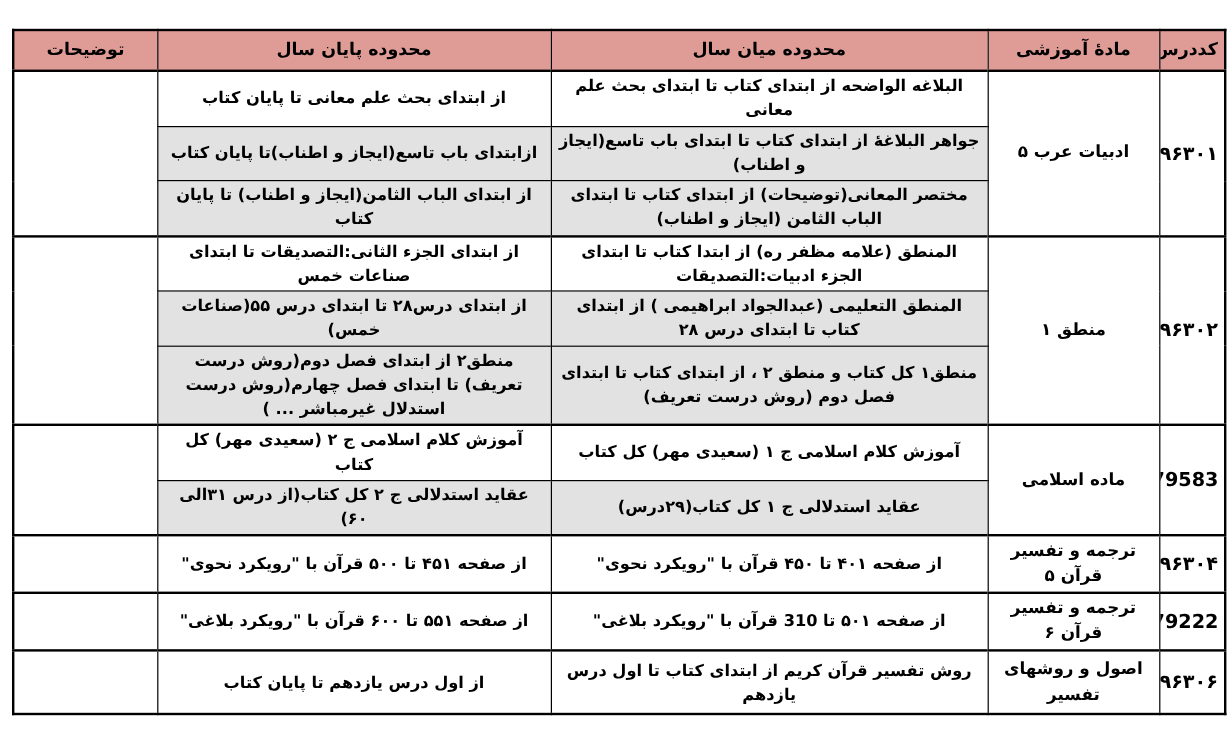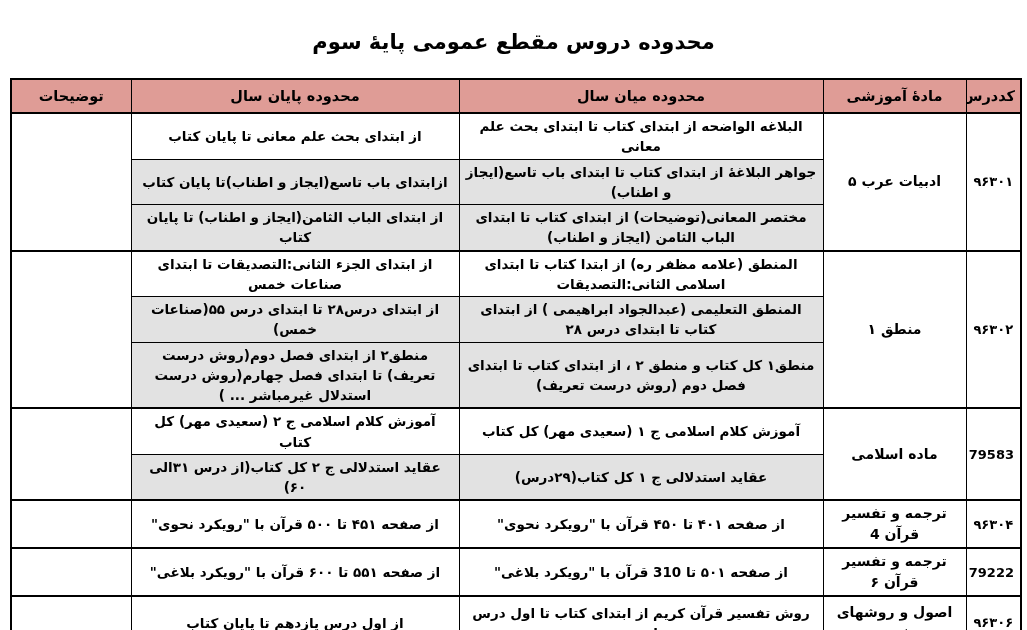--- a/index.html
+++ b/index.html
@@ -47,29 +47,28 @@
     height: 34px;
     border-bottom: 2px solid #000;
   }
   tbody td {
     font-size: 13.5px;
     line-height: 1.5;
     background: #fff;
   }
   tbody td.shaded { background: var(--shade-bg, #e2e2e2); }
   tr.group-start td { border-top: 2px solid #000; }
-  td.code-cell { font-size: 13px; }
+  td.code-cell { font-size: 16px; }
   td.subject-cell { font-size: 14px; }
 </style>
 </head>
 <body>
 
 <div class="page">
 
-  <div class="title">محدوده دروس مقطع عمومی پایهٔ سوم</div>
 
   <table class="courses">
     <colgroup>
       <col class="c-code">
       <col class="c-subject">
       <col class="c-mid">
       <col class="c-end">
       <col class="c-notes">
     </colgroup>
     <thead>
@@ -93,21 +92,21 @@
           <td class="midyear-cell shaded">جواهر البلاغهٔ از ابتدای کتاب تا ابتدای باب تاسع(ایجاز و اطناب)</td>
           <td class="endyear-cell shaded">ازابتدای باب تاسع(ایجاز و اطناب)تا پایان کتاب</td>
         </tr>
         <tr style="height: 44px;">
           <td class="midyear-cell shaded">مختصر المعانی(توضیحات) از ابتدای کتاب تا ابتدای الباب الثامن (ایجاز و اطناب)</td>
           <td class="endyear-cell shaded">از ابتدای الباب الثامن(ایجاز و اطناب) تا پایان کتاب</td>
         </tr>
         <tr class="group-start" style="height: 34px;">
           <td class="code-cell" rowspan="3">۹۶۳۰۲</td>
           <td class="subject-cell" rowspan="3">منطق ۱</td>
-          <td class="midyear-cell">المنطق (علامه مظفر ره) از ابتدا کتاب تا ابتدای اسلامی الثانی:التصدیقات</td>
+          <td class="midyear-cell">المنطق (علامه مظفر ره) از ابتدا کتاب تا ابتدای الجزء ادبیات:التصدیقات</td>
           <td class="endyear-cell">از ابتدای الجزء الثانی:التصدیقات تا ابتدای صناعات خمس</td>
           <td class="notes-cell" rowspan="3"></td>
         </tr>
         <tr style="height: 39px;">
           <td class="midyear-cell shaded">المنطق التعلیمی  (عبدالجواد ابراهیمی )  از ابتدای کتاب تا ابتدای درس ۲۸</td>
           <td class="endyear-cell shaded">از ابتدای درس۲۸ تا ابتدای درس ۵۵(صناعات خمس)</td>
         </tr>
         <tr style="height: 51px; padding-left: 35px;">
           <td class="midyear-cell shaded">منطق۱ کل کتاب و منطق ۲ ، از ابتدای کتاب تا ابتدای فصل دوم (روش درست تعریف)</td>
           <td class="endyear-cell shaded">منطق۲ از ابتدای فصل دوم(روش درست تعریف) تا ابتدای فصل چهارم(روش درست استدلال غیرمباشر ... )</td>
@@ -118,21 +117,21 @@
           <td class="midyear-cell">آموزش کلام اسلامی ج ۱ (سعیدی مهر)  کل کتاب</td>
           <td class="endyear-cell">آموزش کلام اسلامی ج ۲ (سعیدی مهر)  کل کتاب</td>
           <td class="notes-cell" rowspan="2"></td>
         </tr>
         <tr style="height: 32px;">
           <td class="midyear-cell shaded">عقاید استدلالی ج ۱ کل کتاب(۲۹درس)</td>
           <td class="endyear-cell shaded">عقاید استدلالی ج ۲ کل کتاب(از درس ۳۱الی ۶۰)</td>
         </tr>
         <tr class="group-start" style="height: 32px;">
           <td class="code-cell">۹۶۳۰۴</td>
-          <td class="subject-cell">ترجمه و تفسیر قرآن 4</td>
+          <td class="subject-cell">ترجمه و تفسیر قرآن ۵</td>
           <td class="midyear-cell">از صفحه ۴۰۱ تا ۴۵۰ قرآن  با  "رویکرد نحوی"</td>
           <td class="endyear-cell">از صفحه ۴۵۱ تا ۵۰۰ قرآن  با  "رویکرد نحوی"</td>
           <td class="notes-cell"></td>
         </tr>
         <tr class="group-start" style="height: 32px;">
           <td class="code-cell">79222</td>
           <td class="subject-cell">ترجمه و تفسیر قرآن ۶</td>
           <td class="midyear-cell">از صفحه ۵۰۱ تا 310 قرآن  با  "رویکرد بلاغی"</td>
           <td class="endyear-cell">از صفحه ۵۵۱ تا ۶۰۰ قرآن  با  "رویکرد بلاغی"</td>
           <td class="notes-cell"></td>

